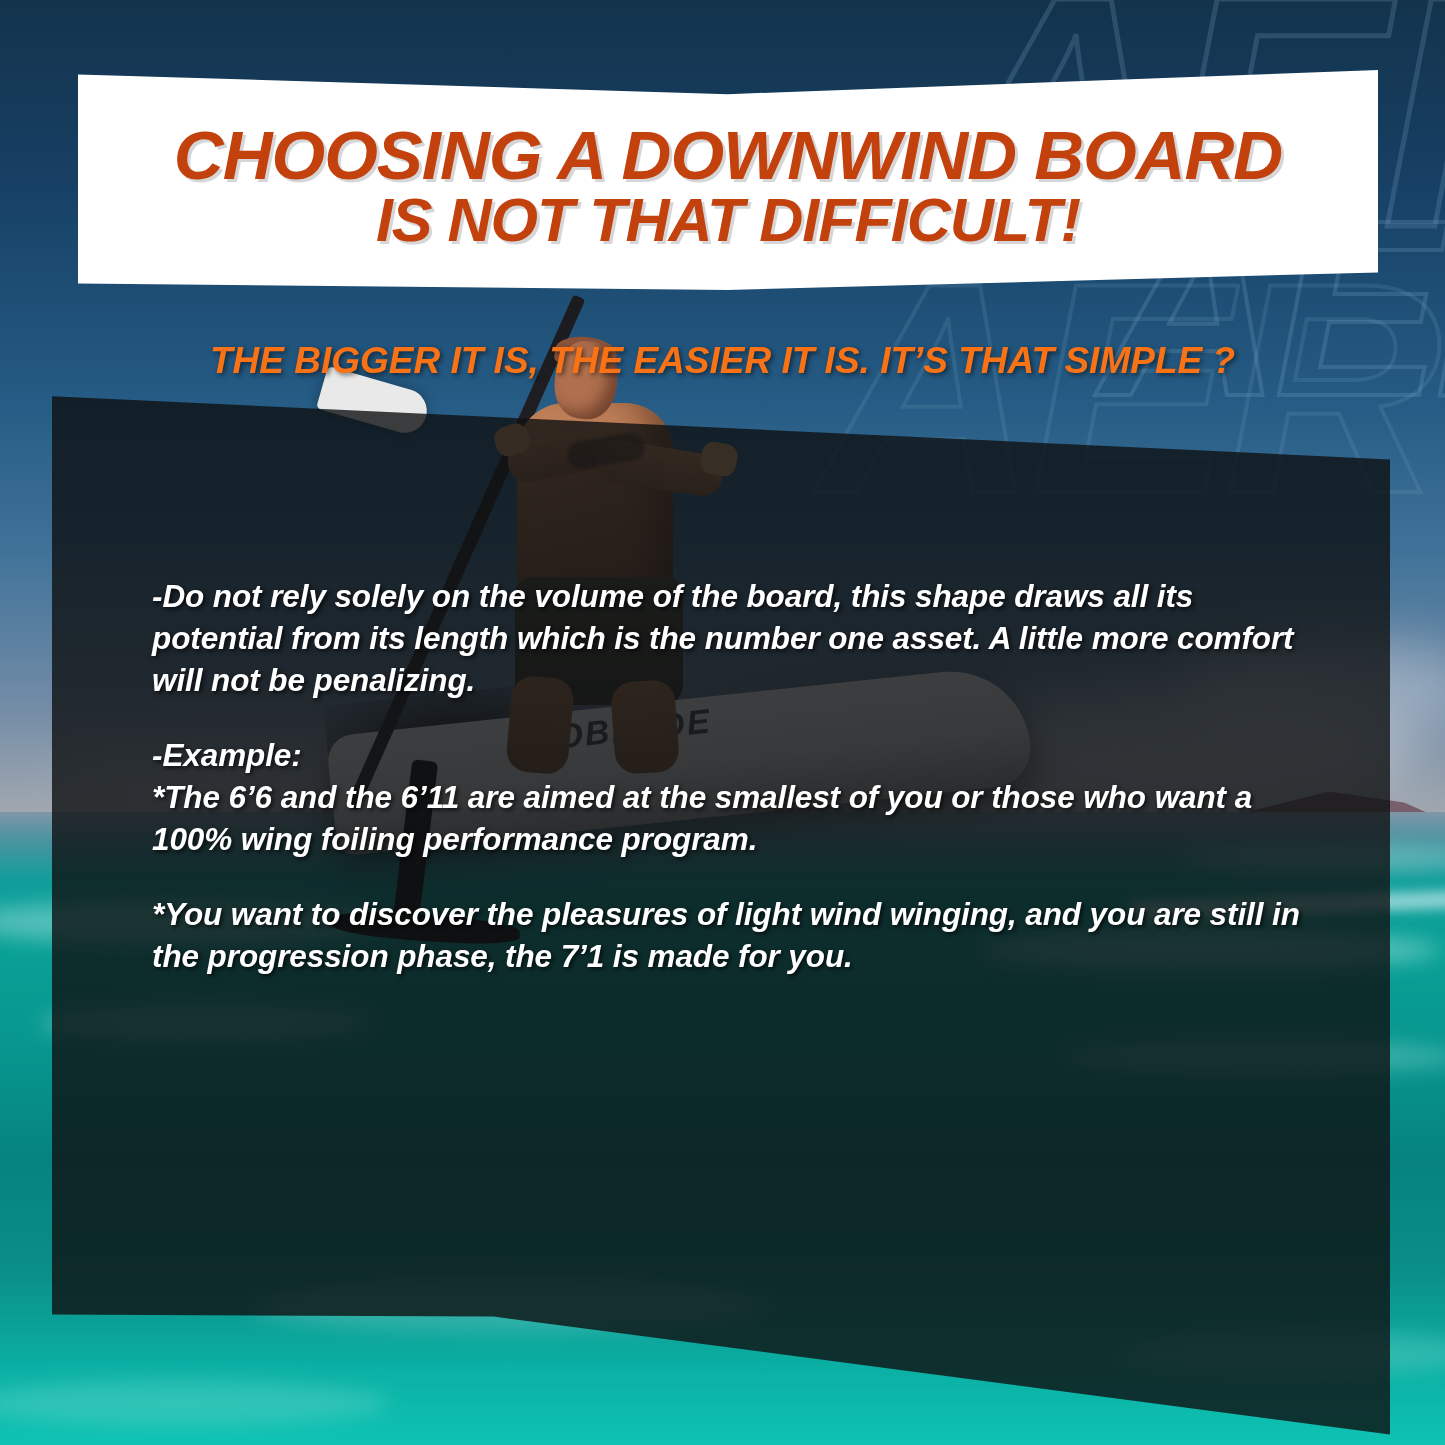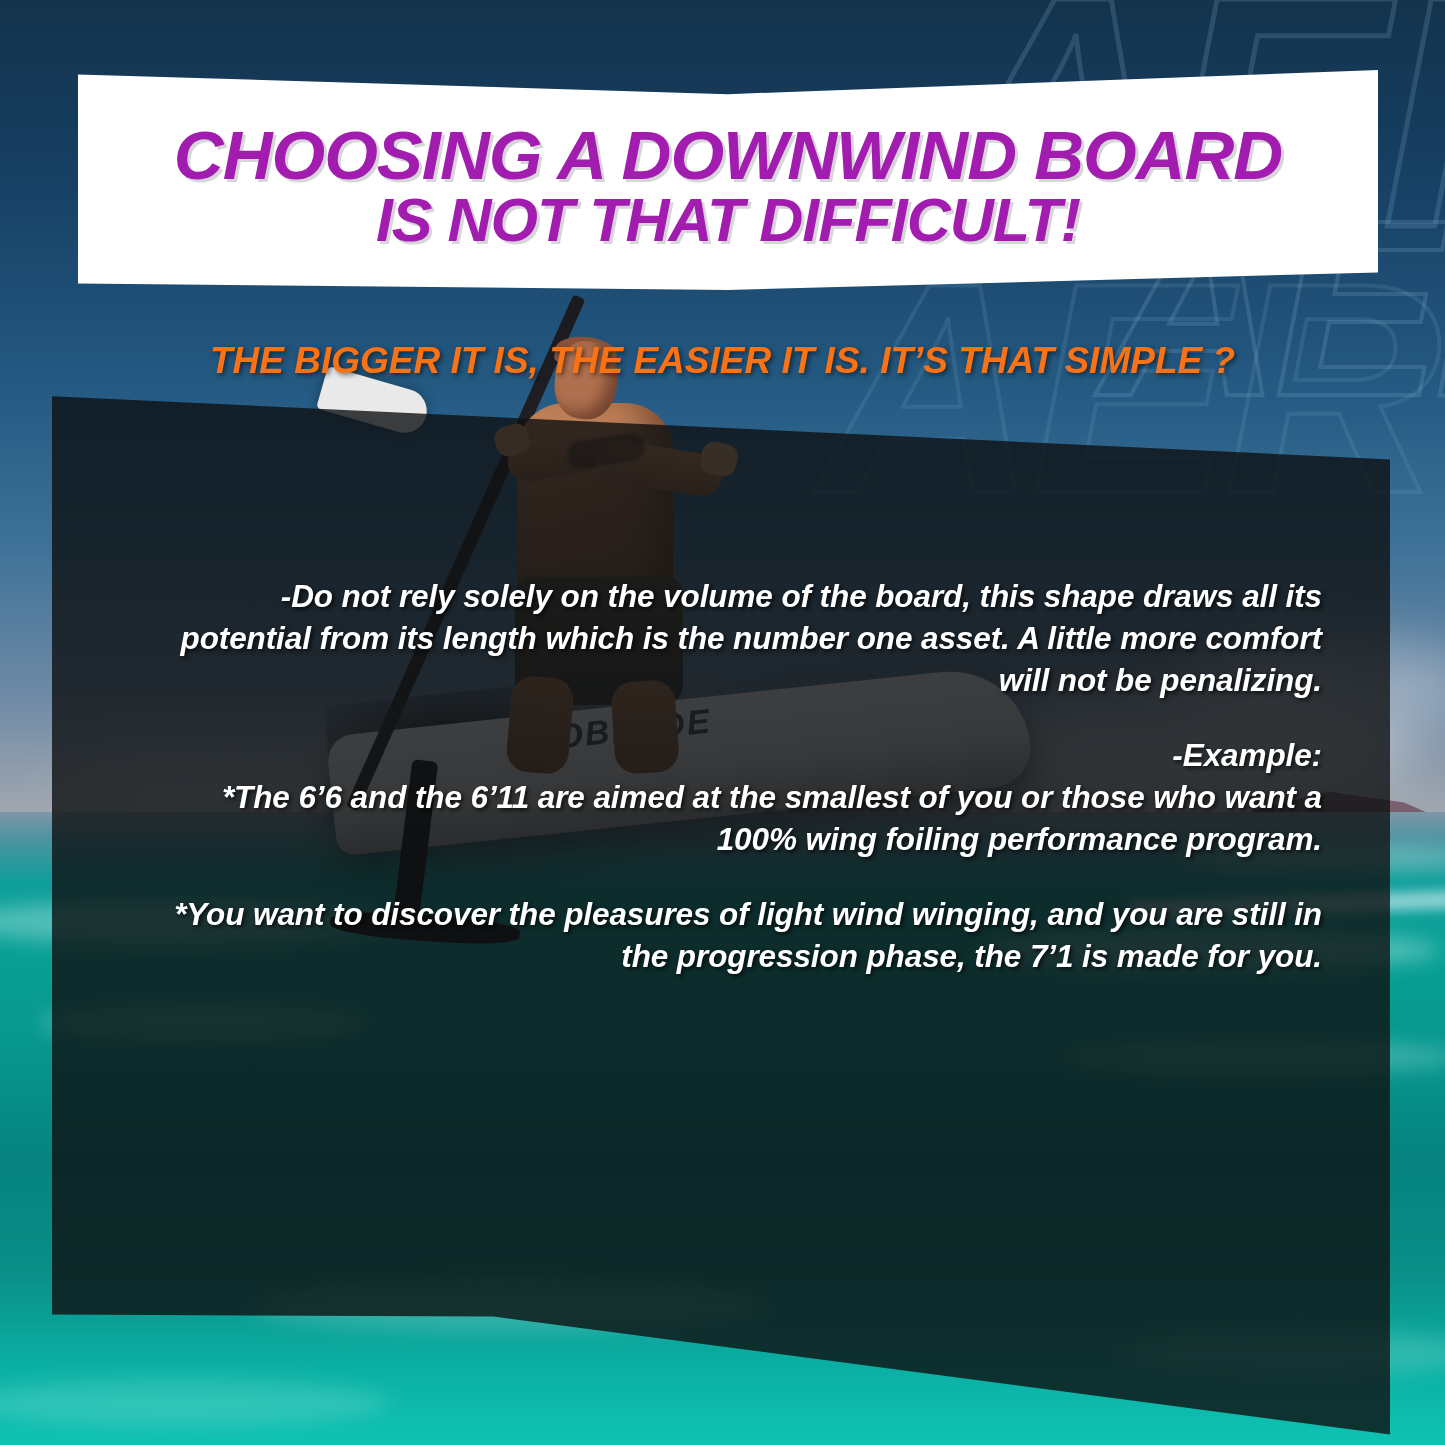--- a/index.html
+++ b/index.html
@@ -217,21 +217,21 @@
     clip-path: polygon(0% 2%, 50% 11%, 100% 0%, 100% 92%, 50% 100%, 0% 97%);
     display: flex;
     align-items: center;
     justify-content: center;
     box-shadow: 0 8px 26px rgba(0,0,0,.30);
   }
   .title-text {
     margin: 0;
     padding: 0 34px;
     text-align: center;
-    color: #a21caf;
+    color: #c2410c;
     font-weight: 800;
     font-style: italic;
     font-size: 69px;
     line-height: 1.00;
     letter-spacing: -1px;
     text-shadow: 3px 3px 0 rgba(120,120,125,.30);
     transform: translateY(6px);
   }
   .title-text .ln { display: block; white-space: nowrap; }
   .title-text .ln2 { font-size: 61px; }
@@ -266,21 +266,21 @@
     left: 152px; top: 575px;
     width: 1170px;
     color: #ffffff;
     font-weight: 800;
     font-style: italic;
     font-size: 31.5px;
     line-height: 1.335;
     letter-spacing: -0.1px;
     text-shadow: 2px 2px 4px rgba(0,0,0,.75);
   }
-  .body-copy p { margin: 0 0 33px 0; text-align: right; }
+  .body-copy p { margin: 0 0 33px 0; }
   .body-copy p:last-child { margin-bottom: 0; }
 </style>
 </head>
 <body>
 
 <div id="poster">
 
   <div class="bg-layer">
     <div class="bg-sky"></div>
     <div class="bg-cloud cloud-a"></div>

